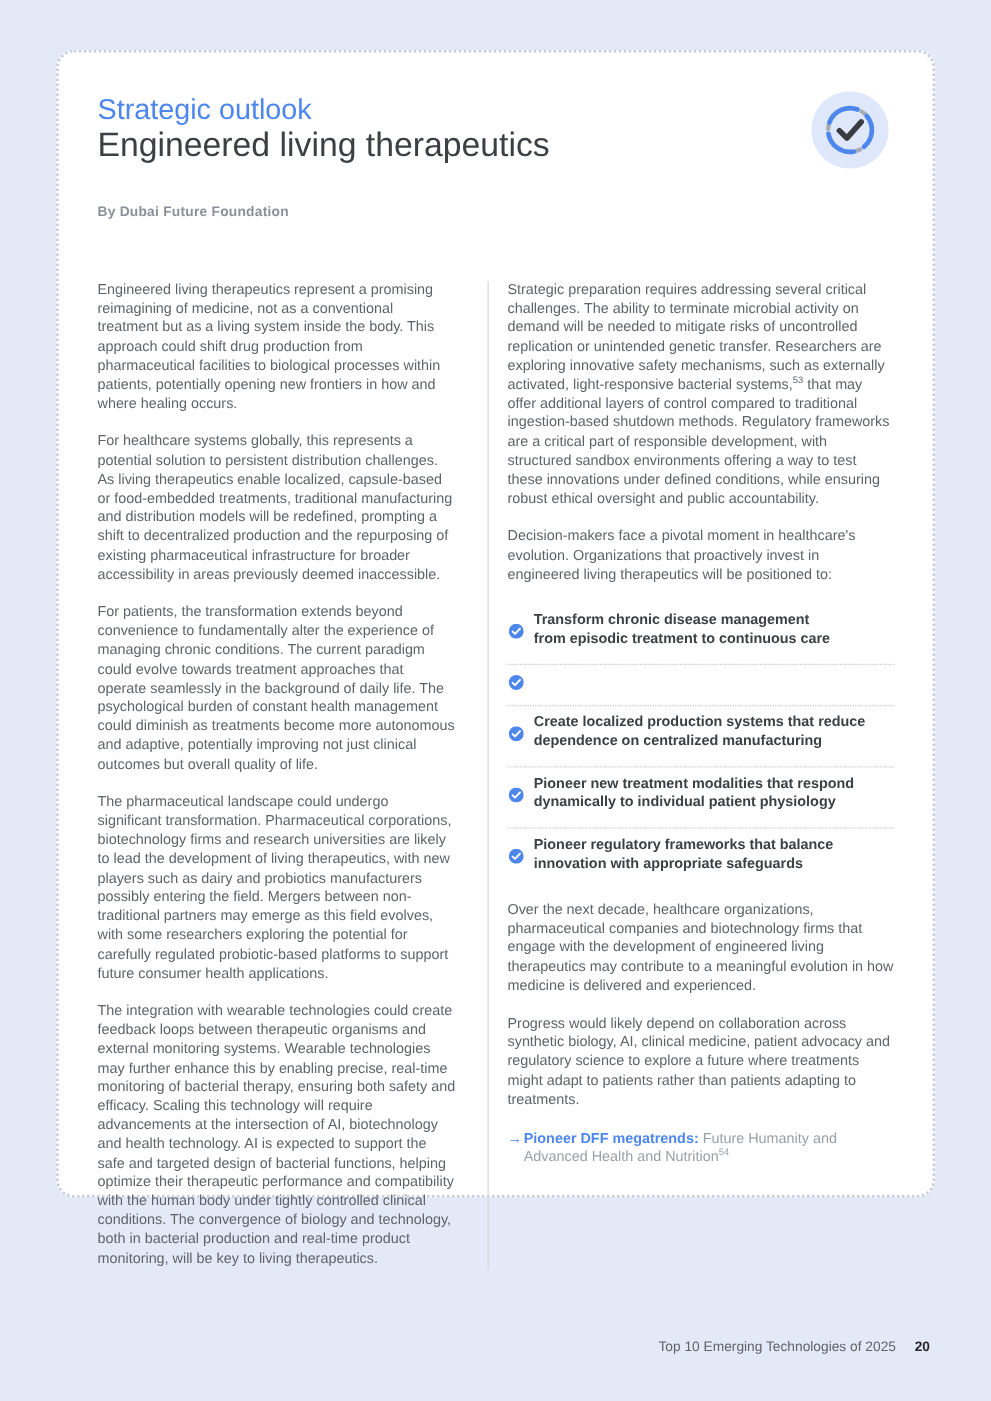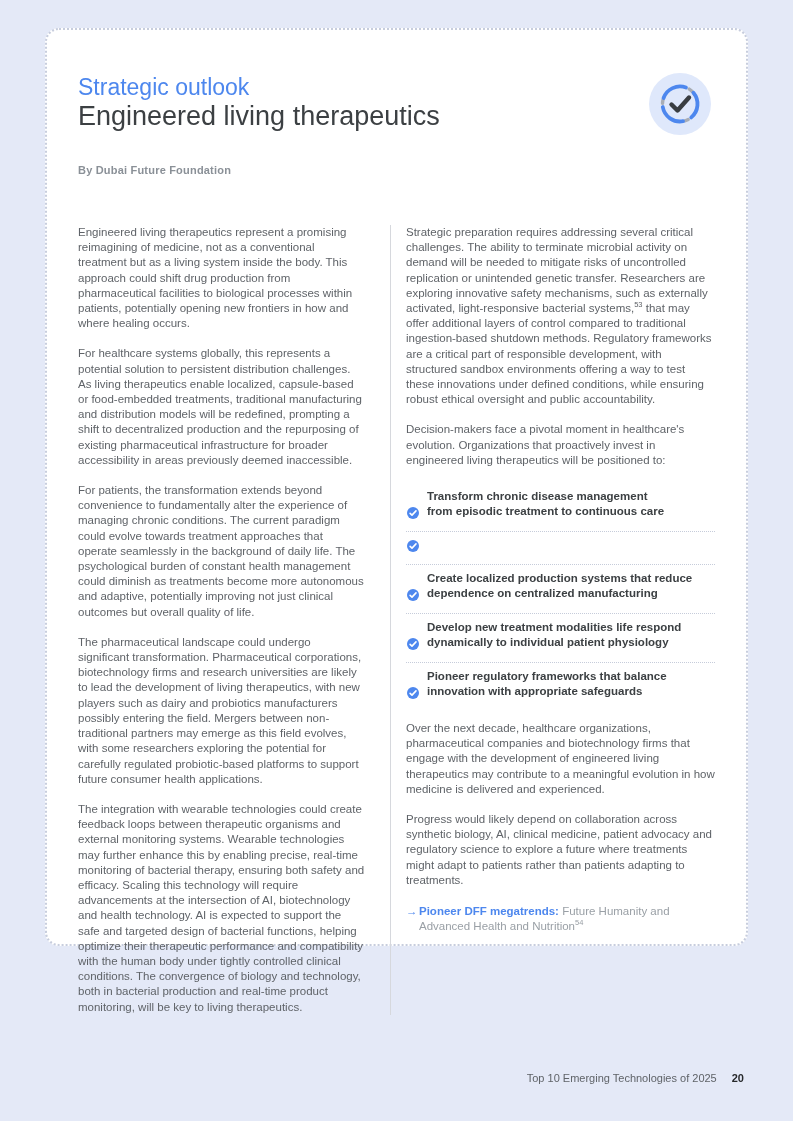--- a/index.html
+++ b/index.html
@@ -4,27 +4,27 @@
 <style>
   html,body{margin:0;padding:0;}
   body{
     width:793px;height:1121px;
     background:#e4e9f7;
     font-family:"Liberation Sans","DejaVu Sans",sans-serif;
     position:relative;overflow:hidden;
     -webkit-font-smoothing:antialiased;
   }
   .card{
-    position:absolute;left:45px;top:28px;
+    position:absolute;left:45px;top:40px;
     width:703px;height:918px;
     background:#ffffff;
     border:2px dotted #c7cddd;
     border-radius:14px;
     box-sizing:border-box;
-    padding:12px 31px;
+    padding:0 31px;
   }
   .header-row{
     display:flex;justify-content:space-between;align-items:flex-start;
     margin-top:31px;
   }
   .eyebrow{
     color:#4d87ee;font-size:23px;line-height:29px;font-weight:400;
   }
   .doc-title{
     color:#3c4043;font-size:27px;line-height:29px;font-weight:400;
@@ -46,21 +46,21 @@
   .body-par{
     color:#5f6368;font-size:11.5px;line-height:15.2px;
     margin:0 0 15px 0;
   }
   .body-par:last-child{margin-bottom:0;}
   sup.fn{
     font-size:7.5px;vertical-align:super;line-height:0;
   }
   .bullet-list{margin:2px 0 14px 0;}
   .bullet-item{
-    display:flex;align-items:flex-end;
+    display:flex;align-items:center;
     padding:6px 0 12px 0;
     border-bottom:1px dotted #c6ccda;
   }
   .bullet-item.last{border-bottom:none;padding-bottom:8px;}
   .bullet-check{flex:0 0 auto;margin:2px 8px 0 1px;}
   .bullet-text{
     color:#3c4043;font-size:11.5px;line-height:15px;font-weight:700;
   }
   .related{
     display:flex;align-items:flex-start;
@@ -142,21 +142,21 @@
               <path d="M3.1 6.3 L5 8.1 L9 3.9" stroke="#ffffff" stroke-width="1.6" fill="none" stroke-linecap="round" stroke-linejoin="round"></path>
             </svg>
           <div class="bullet-text"><span>Create localized production systems that reduce</span><br><span>dependence on centralized manufacturing</span></div>
         </div>
 
         <div class="bullet-item">
           <svg class="bullet-check" width="12" height="12" viewBox="0 0 12 12">
               <circle cx="6" cy="6" r="6" fill="#4d87ee"></circle>
               <path d="M3.1 6.3 L5 8.1 L9 3.9" stroke="#ffffff" stroke-width="1.6" fill="none" stroke-linecap="round" stroke-linejoin="round"></path>
             </svg>
-          <div class="bullet-text"><span>Develop new treatment modalities life respond</span><br><span>dynamically to individual patient physiology</span></div>
+          <div class="bullet-text"><span>Pioneer new treatment modalities that respond</span><br><span>dynamically to individual patient physiology</span></div>
         </div>
 
         <div class="bullet-item last">
           <svg class="bullet-check" width="12" height="12" viewBox="0 0 12 12">
               <circle cx="6" cy="6" r="6" fill="#4d87ee"></circle>
               <path d="M3.1 6.3 L5 8.1 L9 3.9" stroke="#ffffff" stroke-width="1.6" fill="none" stroke-linecap="round" stroke-linejoin="round"></path>
             </svg>
           <div class="bullet-text"><span>Pioneer regulatory frameworks that balance</span><br><span>innovation with appropriate safeguards</span></div>
         </div>
 

